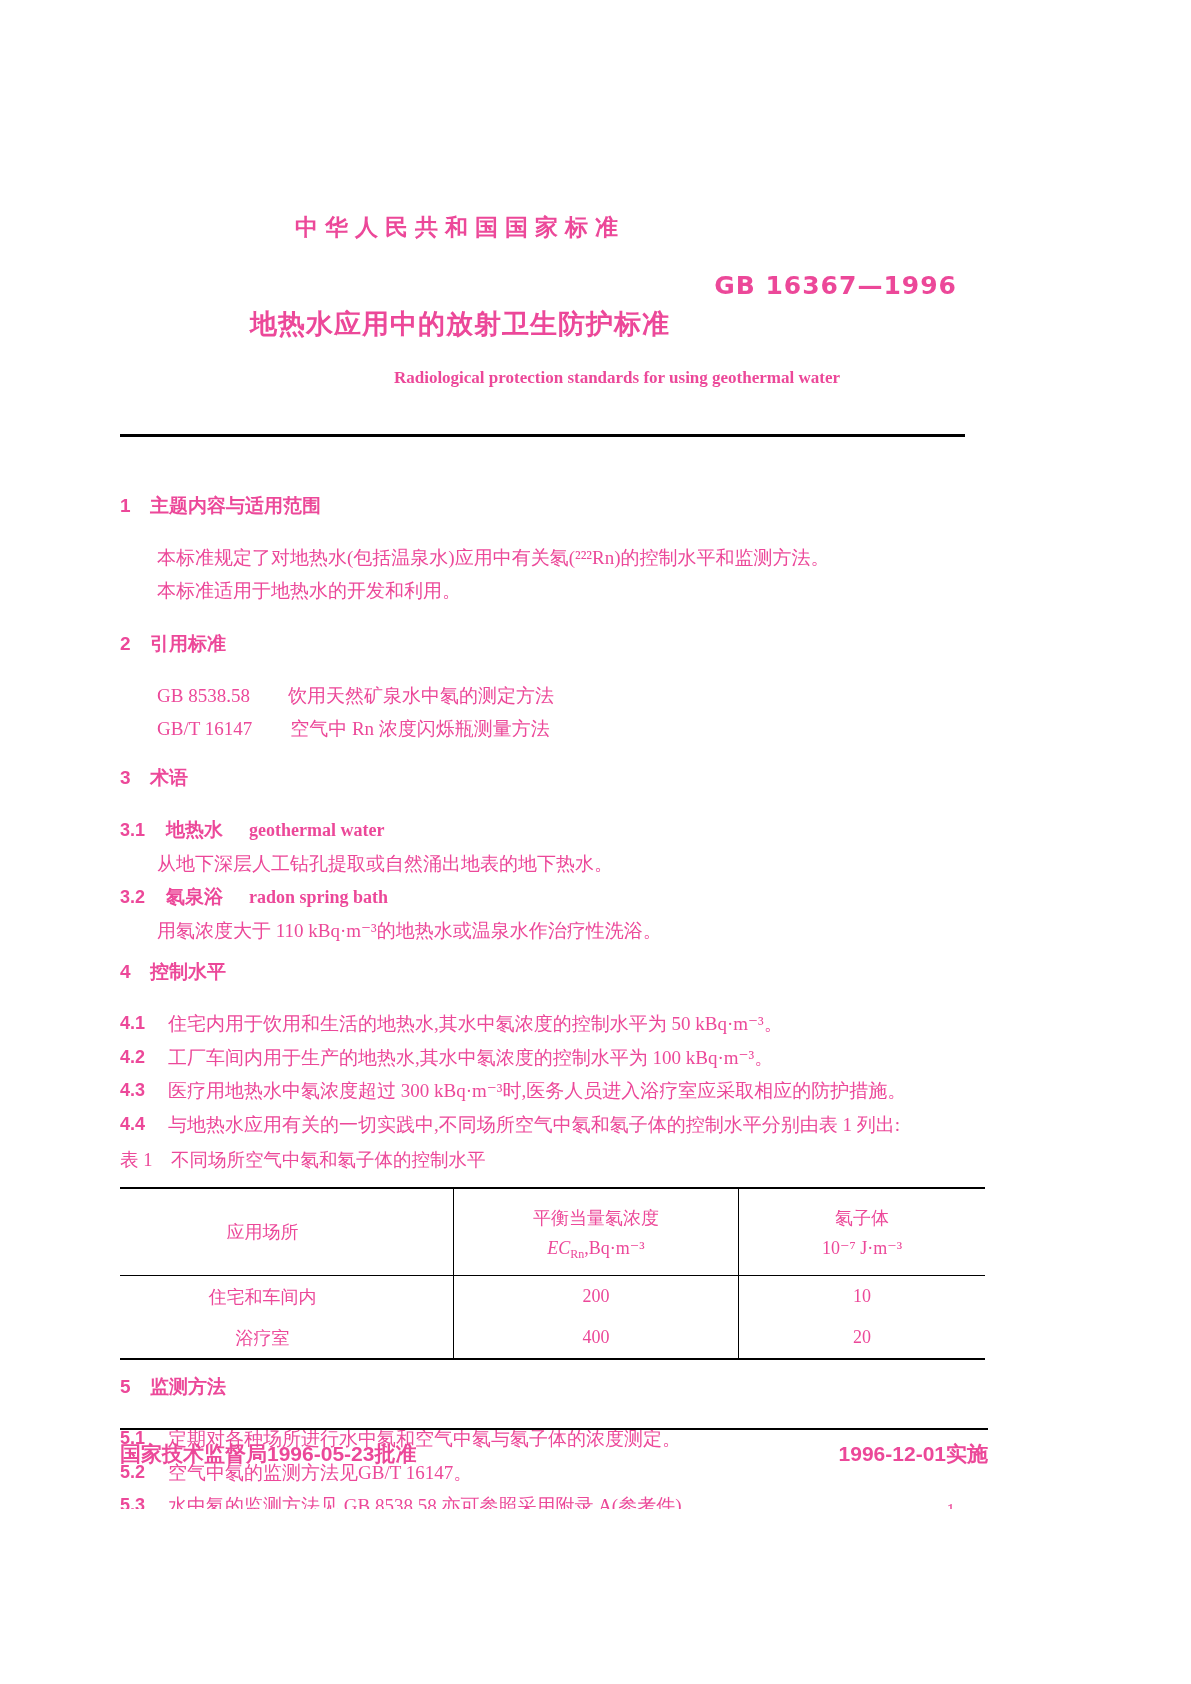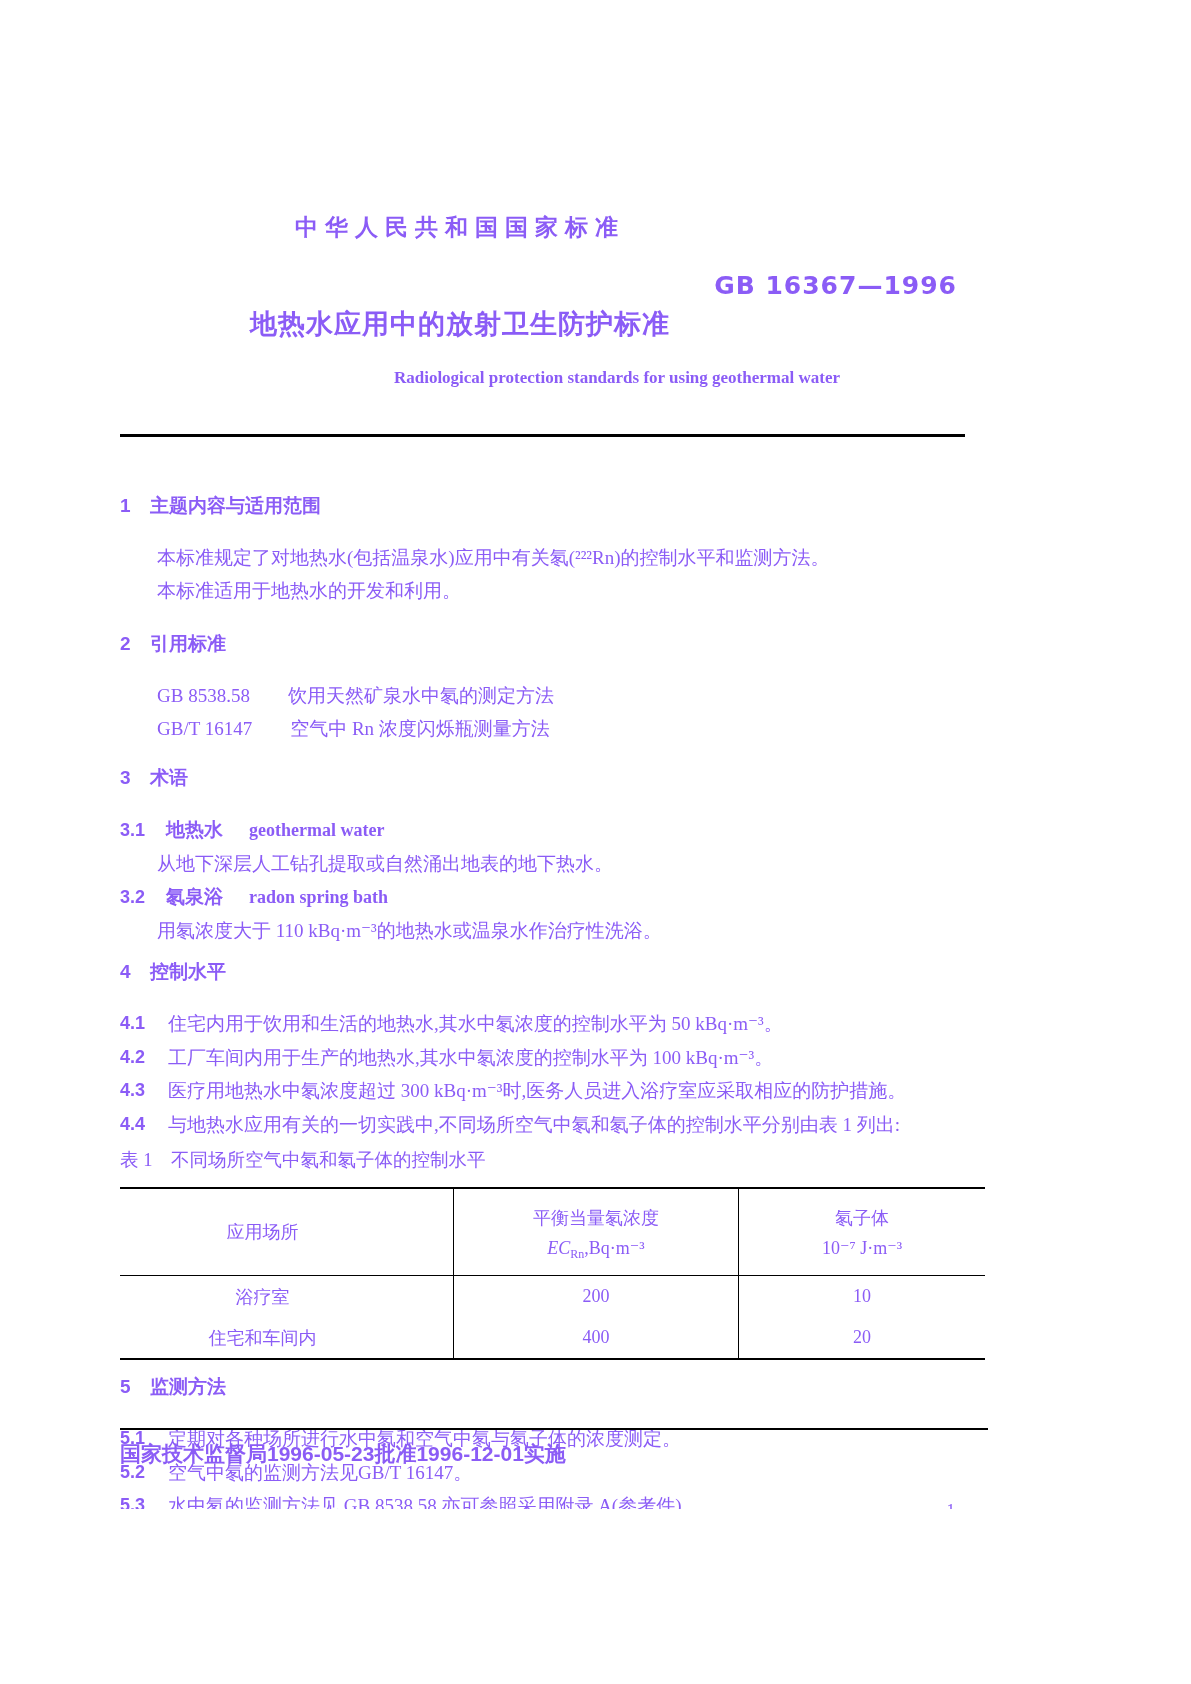--- a/index.html
+++ b/index.html
@@ -2,21 +2,21 @@
 <html><head>
 <meta charset="utf-8">
 <style>
   * { margin: 0; padding: 0; box-sizing: border-box; }
   html, body { background: #ffffff; }
   .page {
     position: relative;
     width: 1191px;
     height: 1509px;
     background: #ffffff;
-    color: #8b5cf6;
+    color: #ec4899;
     font-family: "Liberation Serif", "DejaVu Serif", serif;
     overflow: hidden;
   }
   .content {
     position: absolute;
     left: 120px;
     top: 0;
     width: 865px;
   }
   
@@ -138,20 +138,21 @@
   .subscript { font-size: 12px; position: relative; top: 4px; }
   
   .footer {
     position: absolute;
     left: 120px;
     top: 1428px;
     width: 868px;
     border-top: 2px solid #000;
     padding-top: 10px;
     display: flex;
+    justify-content: space-between;
     font-family: "Liberation Sans", sans-serif;
     font-weight: bold;
     font-size: 21px;
   }
   .page-number {
     position: absolute;
     top: 1500px;
     right: 236px;
     font-size: 17px;
   }
@@ -236,22 +237,22 @@
           <div>平衡当量氡浓度</div>
           <div><span class="italic">EC</span><span class="subscript">Rn</span><span>,Bq·m⁻³</span></div>
         </div>
         <div class="t-cell t-col3">
           <div>氡子体</div>
           <div>10⁻⁷ J·m⁻³</div>
         </div>
       </div>
       <div class="t-body">
         <div class="t-col1">
+          <div class="t-row">住宅和车间内</div>
           <div class="t-row">浴疗室</div>
-          <div class="t-row">住宅和车间内</div>
         </div>
         <div class="t-col2">
           <div class="t-row">200</div>
           <div class="t-row">400</div>
         </div>
         <div class="t-col3">
           <div class="t-row">10</div>
           <div class="t-row">20</div>
         </div>
       </div>

